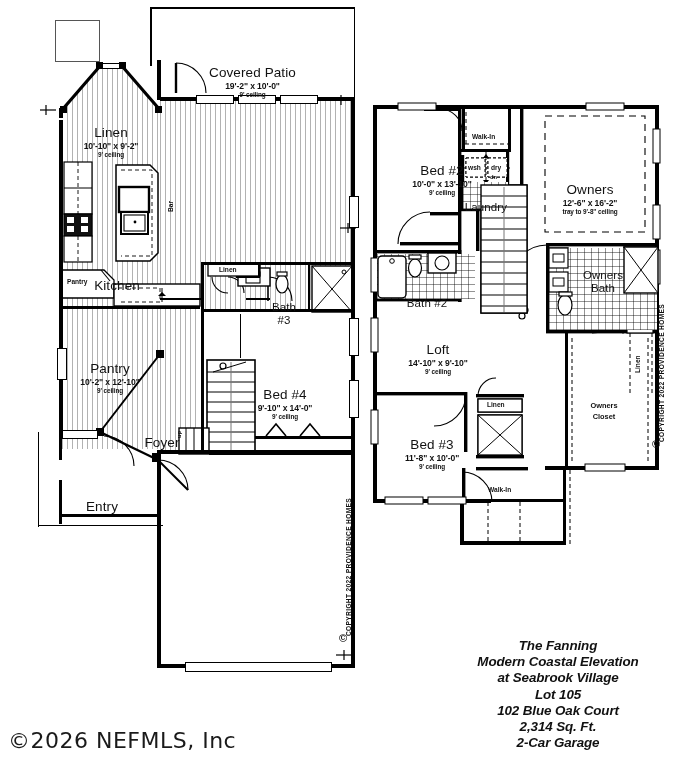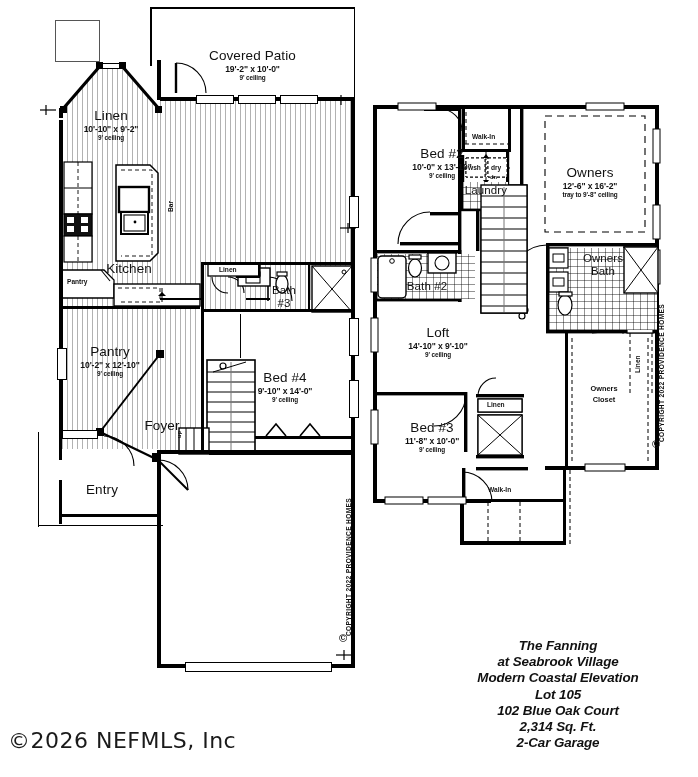--- a/index.html
+++ b/index.html
@@ -55,20 +55,21 @@
       repeating-linear-gradient(90deg,
         rgba(0,0,0,0.42) 0px, rgba(0,0,0,0.42) 0.6px,
         rgba(0,0,0,0) 0.6px, rgba(0,0,0,0) 7px);
   }
   .label {
     position: absolute;
     text-align: center;
     line-height: 1.15;
     white-space: nowrap;
     color: #111;
+    margin-top: 17px;
   }
   .rm-name {
     font-size: 13.5px;
     letter-spacing: 0.1px;
   }
   .rm-name.sm { font-size: 11.5px; }
   .rm-dim {
     font-size: 8.6px;
     font-weight: 600;
     letter-spacing: -0.1px;
@@ -341,21 +342,21 @@
       <div class="rm-ceil">9' ceiling</div>
     </div>
 
     <div class="label" style="left:55px;top:108px;width:112px;">
       <div class="rm-name">Linen</div>
       <div class="rm-dim">10'-10" x 9'-2"</div>
       <div class="rm-ceil">9' ceiling</div>
     </div>
 
 
-    <div class="label rm-name" style="left:74px;top:261px;width:110px;">Kitchen</div>
+    <div class="label rm-name" style="left:62px;top:261px;width:110px;">Kitchen</div>
 
     <div class="label" style="left:50px;top:344px;width:120px;">
       <div class="rm-name">Pantry</div>
       <div class="rm-dim">10'-2" x 12'-10"</div>
       <div class="rm-ceil">9' ceiling</div>
     </div>
 
     <div class="label rm-name" style="left:122px;top:418px;width:80px;">Foyer</div>
 
     <div class="label rm-name" style="left:62px;top:482px;width:80px;">Entry</div>
@@ -649,22 +650,22 @@
     <span class="tiny" style="left:130px;top:174px;font-size:5.8px;">dn</span>
     <span class="tiny" style="left:127px;top:401px;">Linen</span>
     <span class="vlabel" style="left:274px;top:373px;transform:rotate(-90deg);">Linen</span>
 
     <span class="copy-strip" style="left:298px;top:442px;">COPYRIGHT 2022 PROVIDENCE HOMES</span>
     <span class="copy-c" style="left:292px;top:438px;">©</span>
   </div>
 
   <div id="titleblock" style="left:430px;top:638px;width:256px;font-style:italic;">
     <div>The Fanning</div>
+    <div>Modern Coastal Elevation</div>
     <div>at Seabrook Village</div>
-    <div>Modern Coastal Elevation</div>
     <div>Lot 105</div>
     <div>102 Blue Oak Court</div>
     <div>2,314 Sq. Ft.</div>
     <div>2-Car  Garage</div>
   </div>
 
   <div id="mlswatermark" style="left:8px;top:728px;">©2026 NEFMLS, Inc</div>
 
 </div>
 

